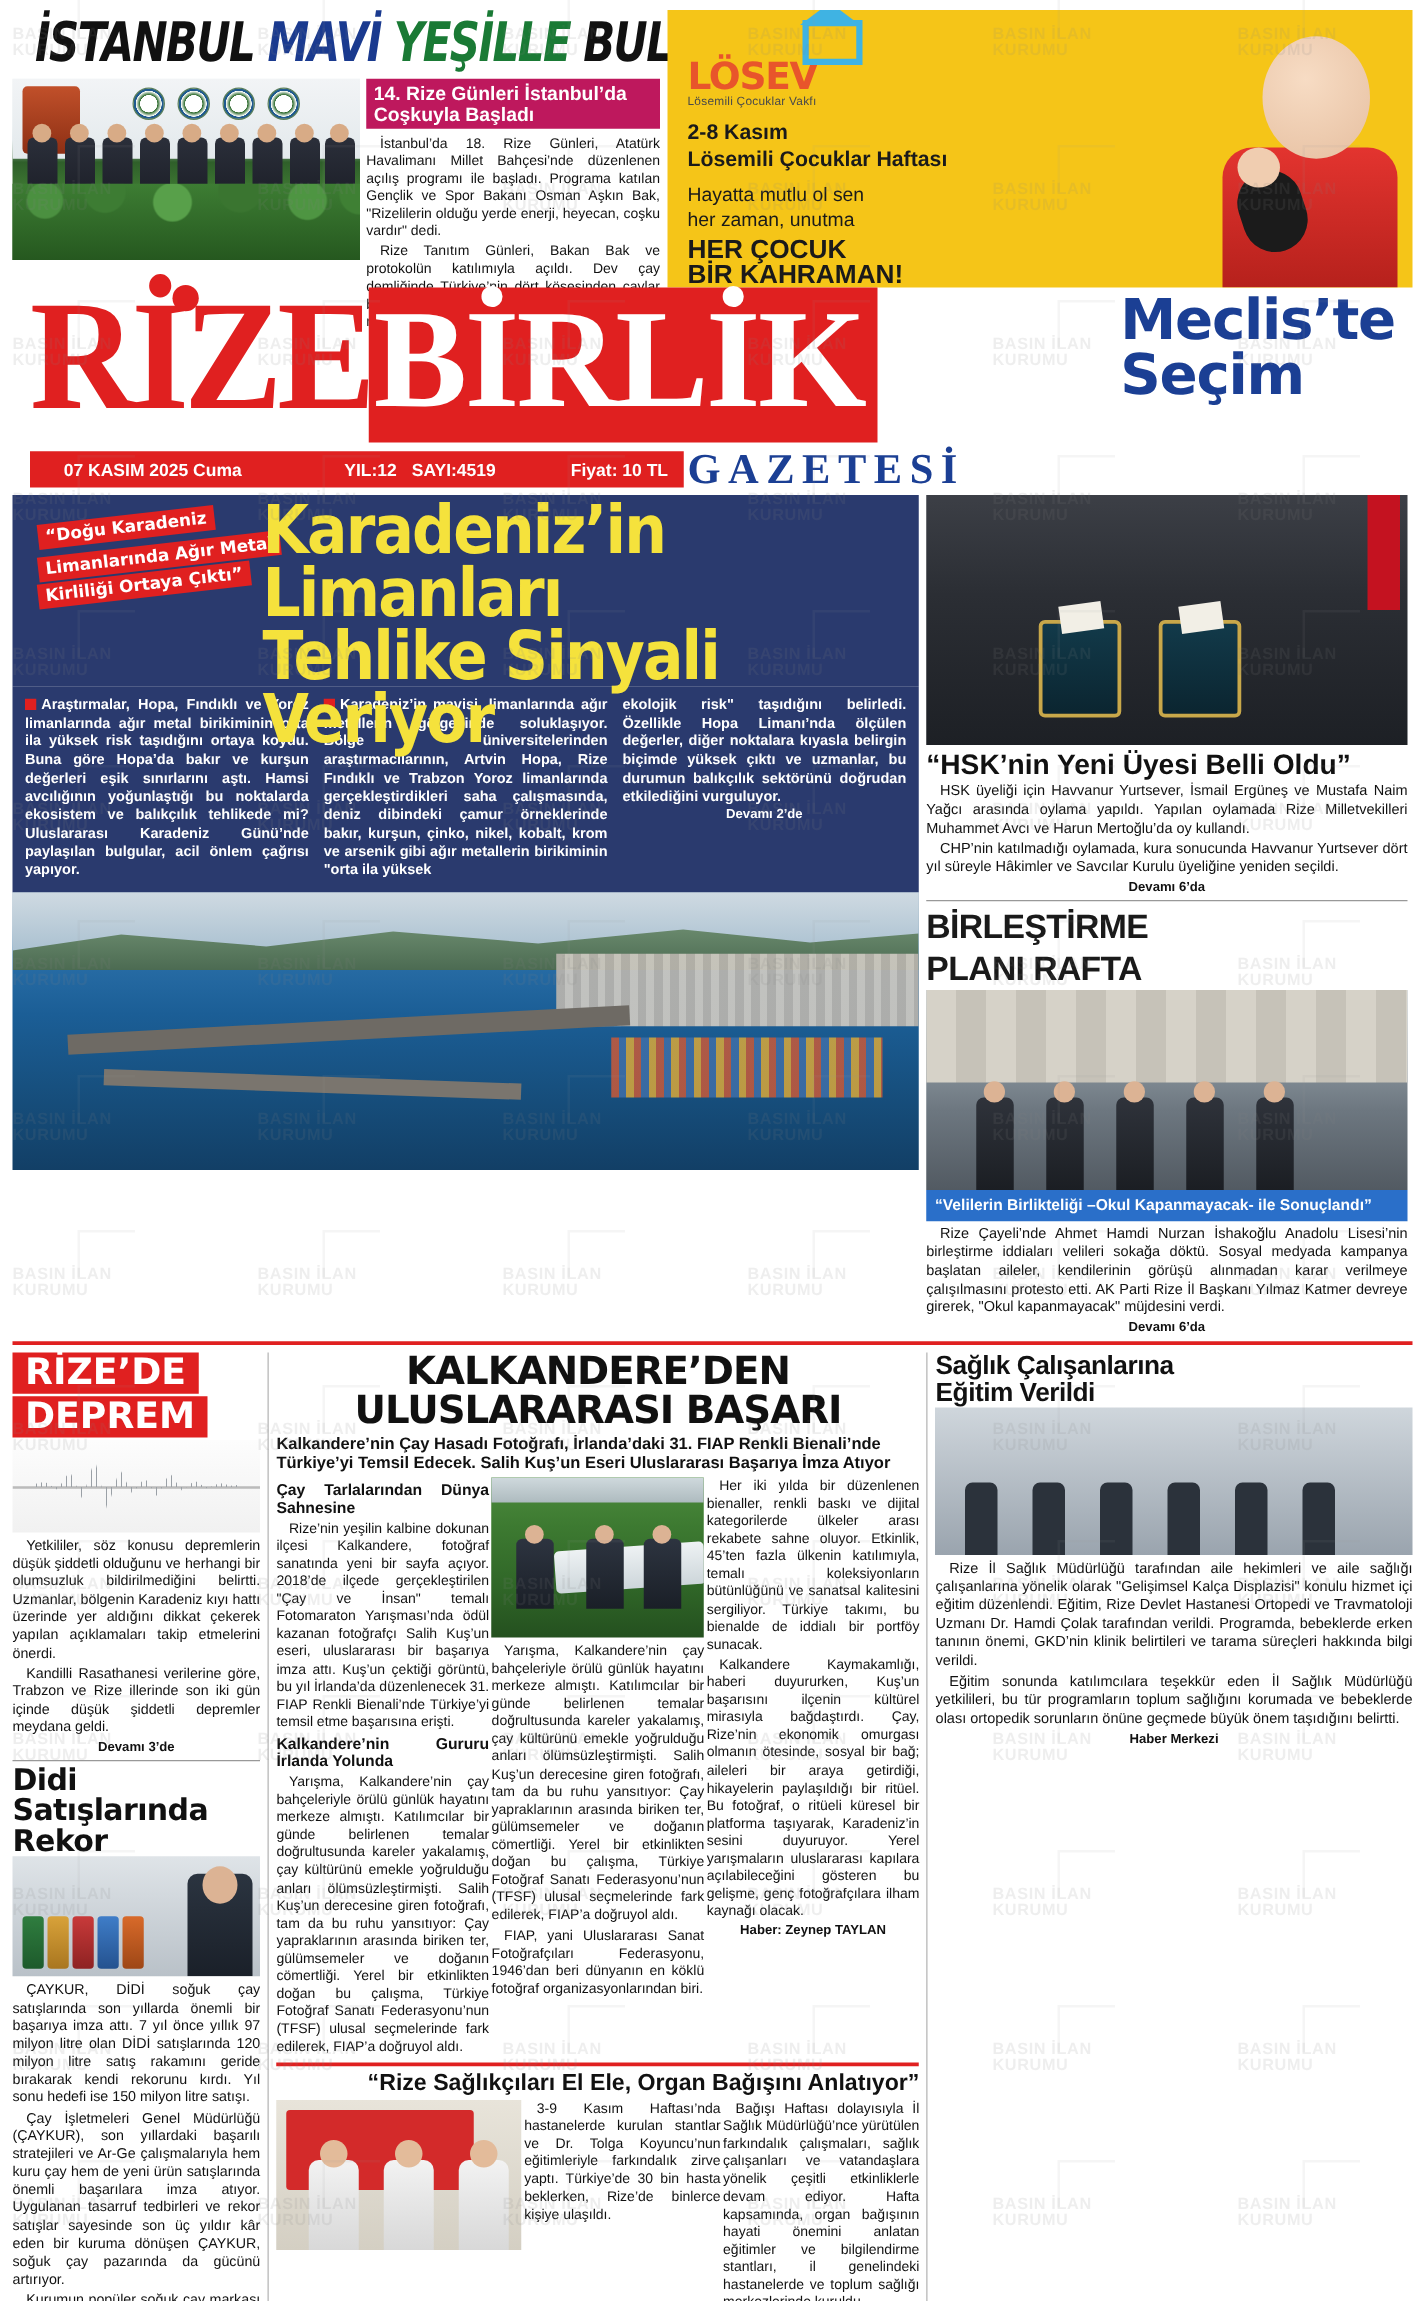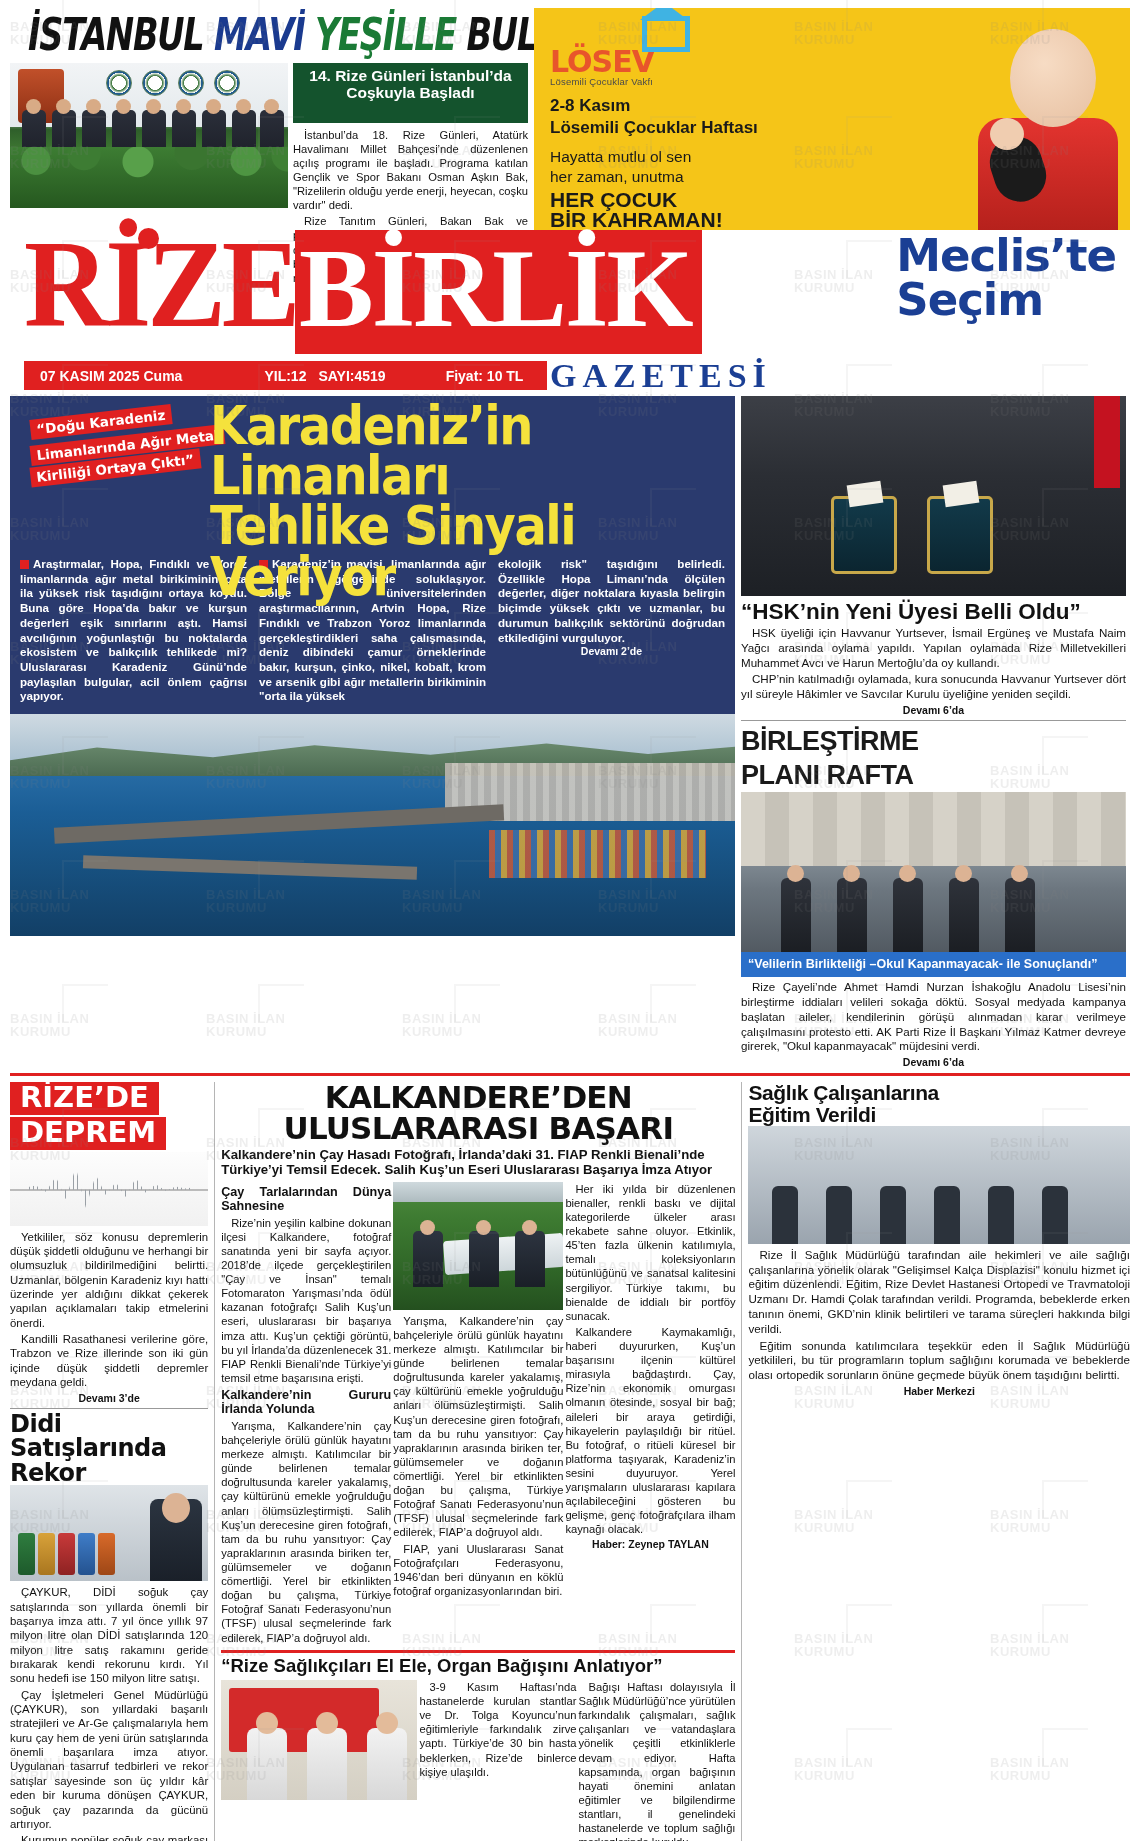--- a/index.html
+++ b/index.html
@@ -82,22 +82,22 @@
     background:
       radial-gradient(circle at 10% 20%,#4b9040 0 14px,transparent 15px),
       radial-gradient(circle at 26% 10%,#3d7c33 0 16px,transparent 17px),
       radial-gradient(circle at 44% 22%,#58a04a 0 15px,transparent 16px),
       radial-gradient(circle at 62% 8%,#3a7530 0 17px,transparent 18px),
       radial-gradient(circle at 80% 20%,#4e9542 0 15px,transparent 16px),
       radial-gradient(circle at 94% 12%,#3f8034 0 16px,transparent 17px),
       linear-gradient(180deg,#3d7d33,#23541d);
   }
   .ttl-blue {
-    background: #14532d; color: #fff; font-weight: 700;
-    font-size: 15.5px; line-height: 1.12; padding: 4px 6px 21px; text-align: center;
+    background: #be185d; color: #fff; font-weight: 700;
+    font-size: 15.5px; line-height: 1.12; padding: 4px 6px 1px;
   }
   .art1 { width: 235px; }
   .art1 .body-txt { margin-top: 5px; font-size: 11.2px; }
 
   
   .losev {
     flex: 1; background: #f5c518; position: relative; overflow: hidden;
   }
   .losev-logo { position: absolute; left: 16px; top: 36px; }
   .losev-word {
@@ -163,21 +163,21 @@
 
   
   .infobar {
     position: relative; height: 30px; margin-top: 2px;
   }
   .infobar .red {
     position: absolute; left: 14px; top: 0; width: 523px; height: 29px;
     background: #e02020; color: #fff; font-size: 14px; font-weight: 600;
     display: flex; align-items: center;
   }
-  .infobar .red .d { margin-left: 16px; }
+  .infobar .red .d { margin-left: 27px; }
   .infobar .red .y { margin-left: 82px; }
   .infobar .red .s { margin-left: 12px; }
   .infobar .red .f { margin-left: 60px; }
   .infobar .gaz {
     position: absolute; left: 540px; top: -4px;
     font-family: "Liberation Serif", serif; font-weight: 700;
     color: #1b3f94; font-size: 34px; letter-spacing: 6px;
   }
 
   
@@ -305,21 +305,21 @@
   .didi-img{height:96px;position:relative;overflow:hidden;
     background:linear-gradient(180deg,#dfe4e8,#b9c1c8);}
   .didi-can{position:absolute;bottom:6px;width:17px;height:42px;border-radius:3px;}
   .didi-p{position:absolute;right:6px;bottom:0;width:52px;height:82px;border-radius:8px 8px 0 0;
     background:linear-gradient(180deg,#2b3440,#1a2029);}
   .didi-hh{position:absolute;right:18px;bottom:58px;width:28px;height:30px;border-radius:50%;background:#dcb394;}
 
   
   .cank-h{font-weight:800;font-size:44px;line-height:.98;text-align:center;letter-spacing:-1.4px;
     font-family:"DejaVu Sans",sans-serif;}
-  .cank-s{font-weight:700;font-size:18.5px;text-align:left;line-height:1.1;margin:1px 0 4px;}
+  .cank-s{font-weight:700;font-size:18.5px;text-align:right;line-height:1.1;margin:1px 0 4px;}
   .cank-img{height:120px;position:relative;overflow:hidden;
     background:linear-gradient(180deg,#e8e4da 0%,#d4cfc3 100%);}
   .cki-ban{position:absolute;left:8px;top:8px;width:150px;height:64px;background:#d32a2a;border-radius:3px;}
   .cki-p{position:absolute;bottom:0;width:40px;height:72px;border-radius:8px 8px 0 0;
     background:linear-gradient(180deg,#f2f2f2,#d8d8d8);}
   .cki-h{position:absolute;width:22px;height:22px;border-radius:50%;background:#e3bb9a;}
 
   
   .health-h{background:#fff;font-weight:800;font-size:21px;line-height:1.05;letter-spacing:-.4px;}
   .health-img{height:118px;position:relative;overflow:hidden;

